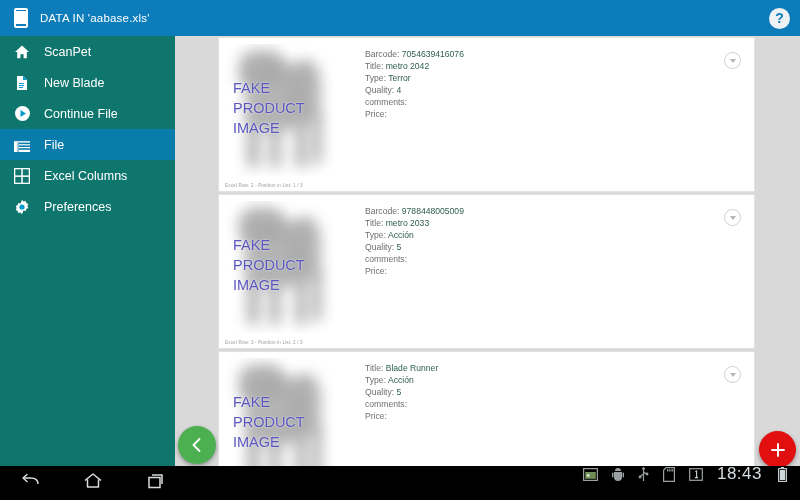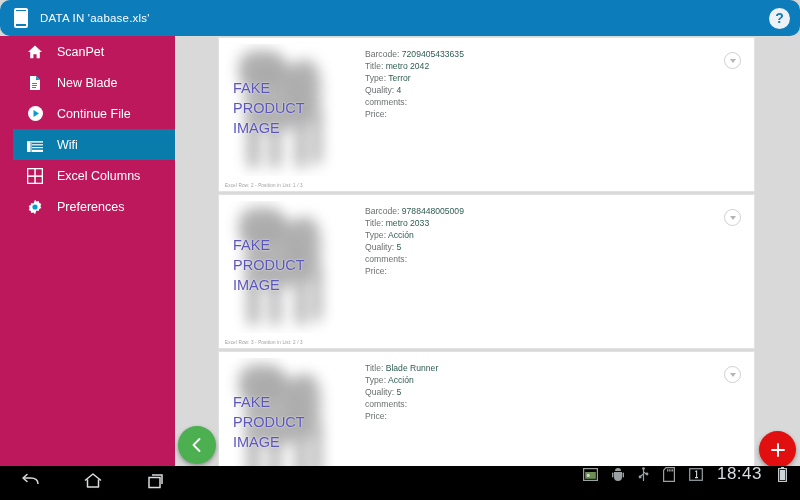--- a/index.html
+++ b/index.html
@@ -8,42 +8,41 @@
     background: #000;
     font-family: "Liberation Sans", sans-serif;
     overflow: hidden;
   }
   .screen { position: relative; width: 800px; height: 500px; background: #d7d7d7; }
 
   
   .titlebar {
     position: absolute; left: 0; top: 0; width: 800px; height: 36px;
     background: #0c7cba;
-    display: flex; align-items: center; padding: 0 10px; border-radius: 10px;
+    display: flex; align-items: center; padding: 0 10px;
   }
   .titlebar .app-icon { width: 14px; height: 20px; margin: 0 12px 0 4px; position: relative; }
   .titlebar .app-icon .body {
     position: absolute; inset: 0; border: 2px solid #fff; border-radius: 2px; background: #0c7cba;
   }
   .titlebar .app-icon .screenarea {
     position: absolute; left: 2px; right: 2px; top: 3px; bottom: 4px; background: #fff;
   }
   .title-text { color: #ffffff; font-size: 11.5px; letter-spacing: .2px; }
   .help-btn {
     position: absolute; right: 10px; top: 8px; width: 21px; height: 21px;
     border-radius: 50%; background: #eef2f4; color: #0c7cba;
     font-size: 14px; font-weight: bold; line-height: 21px; text-align: center;
     cursor: pointer;
   }
 
   
   .sidebar {
     position: absolute; left: 0; top: 36px; width: 175px; height: 430px;
-    background: #be185d;
-    padding-left: 13px;
+    background: #0f766e;
   }
   .sb-item {
     height: 31px; display: flex; align-items: center; padding-left: 12px; cursor: pointer;
   }
   .sb-item.selected { background: #0a7cab; }
   .sb-ico { width: 20px; height: 20px; margin-right: 12px; flex: none;
             display: flex; align-items: center; justify-content: center; }
   .sb-ico svg { display: block; }
   .sb-label { color: #ffffff; font-size: 12.5px; }
 
@@ -167,21 +166,21 @@
       <span class="sb-ico">
         <svg width="16" height="14" viewBox="0 0 16 14">
             <rect x="0" y="0" width="16" height="14" fill="#fff"></rect>
             <rect x="0" y="0" width="16" height="3.2" fill="#0a7cab"></rect>
             <rect x="5" y="4.6" width="11" height="1.6" fill="#0a7cab"></rect>
             <rect x="5" y="7.4" width="11" height="1.6" fill="#0a7cab"></rect>
             <rect x="5" y="10.2" width="11" height="1.6" fill="#0a7cab"></rect>
             <rect x="3.6" y="4" width="0.9" height="10" fill="#0a7cab"></rect>
           </svg>
       </span>
-      <span class="sb-label">Wifi</span>
+      <span class="sb-label">File</span>
     </div>
 
 
     <div class="sb-item">
       <span class="sb-ico">
         <svg width="16" height="16" viewBox="0 0 16 16">
             <rect x="0.5" y="0.5" width="15" height="15" fill="none" stroke="#fff" stroke-width="1.6"></rect>
             <rect x="0.5" y="7.4" width="15" height="1.5" fill="#fff"></rect>
             <rect x="7.3" y="0.5" width="1.5" height="15" fill="#fff"></rect>
           </svg>
@@ -213,21 +212,21 @@
             <span class="blob b5"></span>
             <span class="blob b6"></span>
             <span class="blob b7"></span>
           <div class="fake-text" style="white-space:pre-line">FAKE
 PRODUCT
 IMAGE</div>
         </div>
         <div class="caption">Excel Row: 2   -   Position in List: 1 / 3</div>
       </div>
       <div class="card-info">
-        <div class="inf-line"><span class="lbl">Barcode:</span> <span class="val">7209405433635</span></div>
+        <div class="inf-line"><span class="lbl">Barcode:</span> <span class="val">7054639416076</span></div>
         <div class="inf-line"><span class="lbl">Title:</span> <span class="val">metro 2042</span></div>
         <div class="inf-line"><span class="lbl">Type:</span> <span class="val">Terror</span></div>
         <div class="inf-line"><span class="lbl">Quality:</span> <span class="val">4</span></div>
         <div class="inf-line"><span class="lbl">comments:</span> <span class="val"></span></div>
         <div class="inf-line"><span class="lbl">Price:</span> <span class="val"></span></div>
       </div>
       <div class="expand-btn">
           <span class="chev"></span>
         </div>
     </div>

